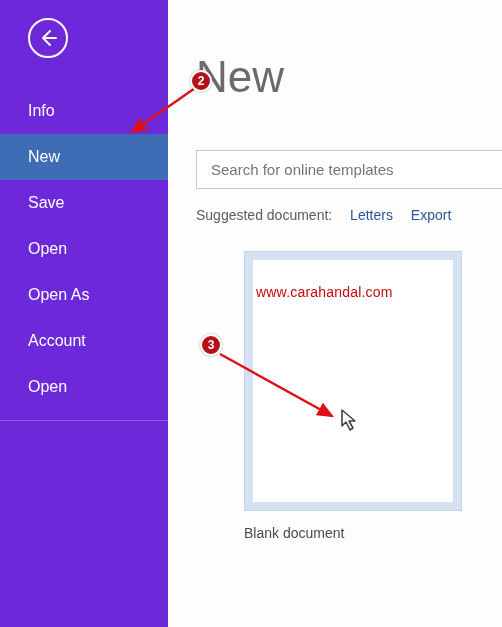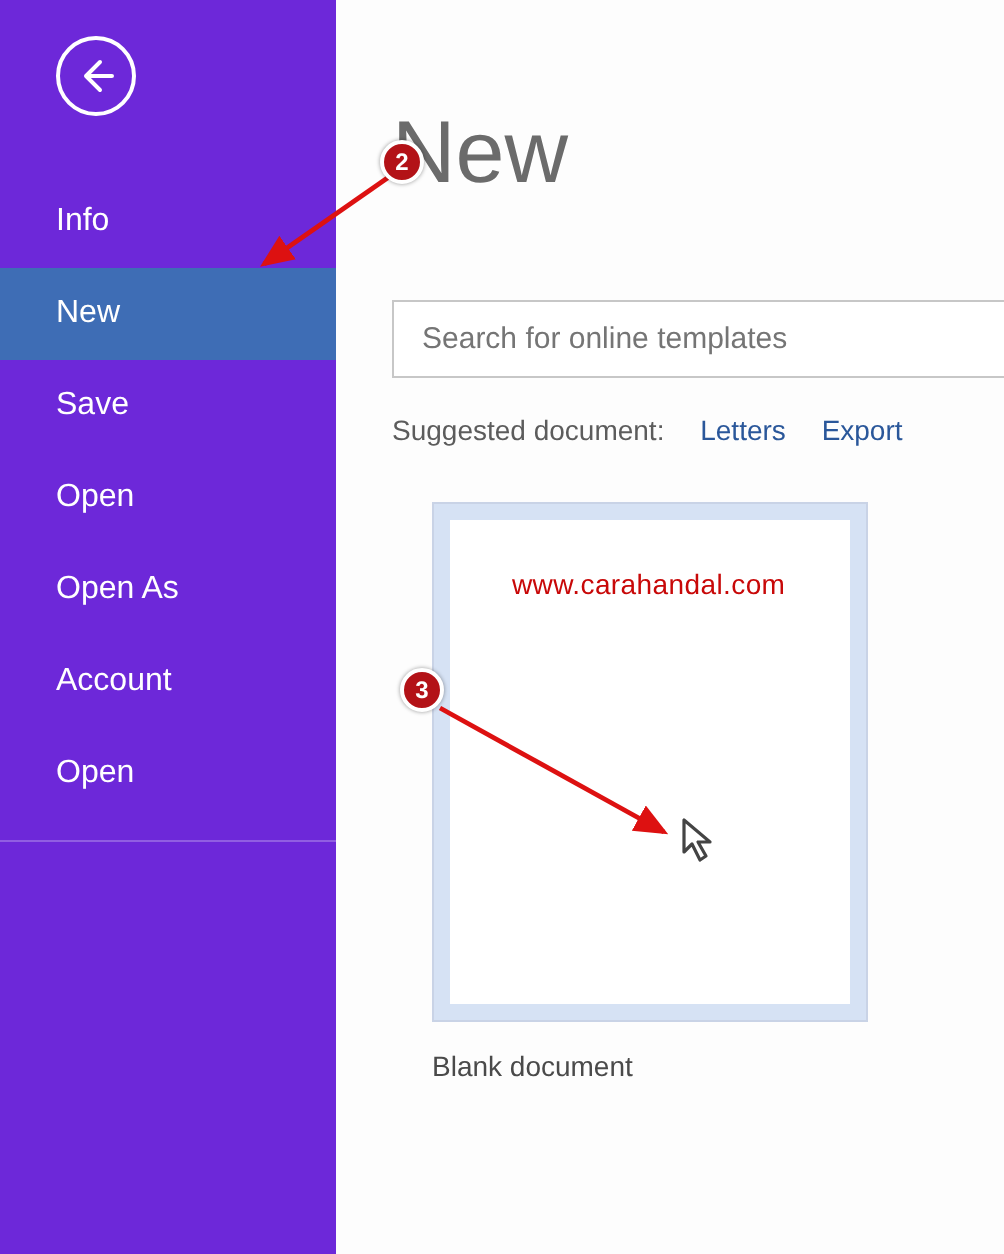--- a/index.html
+++ b/index.html
@@ -70,20 +70,21 @@
   color: #5c5c5c;
 }
 .suggested-row .link {
   color: #2a579a;
   margin-left: 14px;
   cursor: pointer;
 }
 .template-area { margin-top: 28px; margin-left: 20px; }
 .template-tile {
   width: 218px;
+  margin-left: 28px;
 }
 .template-preview {
   width: 218px;
   height: 260px;
   background: #fff;
   border: 1px solid #c9d3e6;
   box-shadow: inset 0 0 0 8px #d6e2f4;
   cursor: pointer;
 }
 .template-label {

